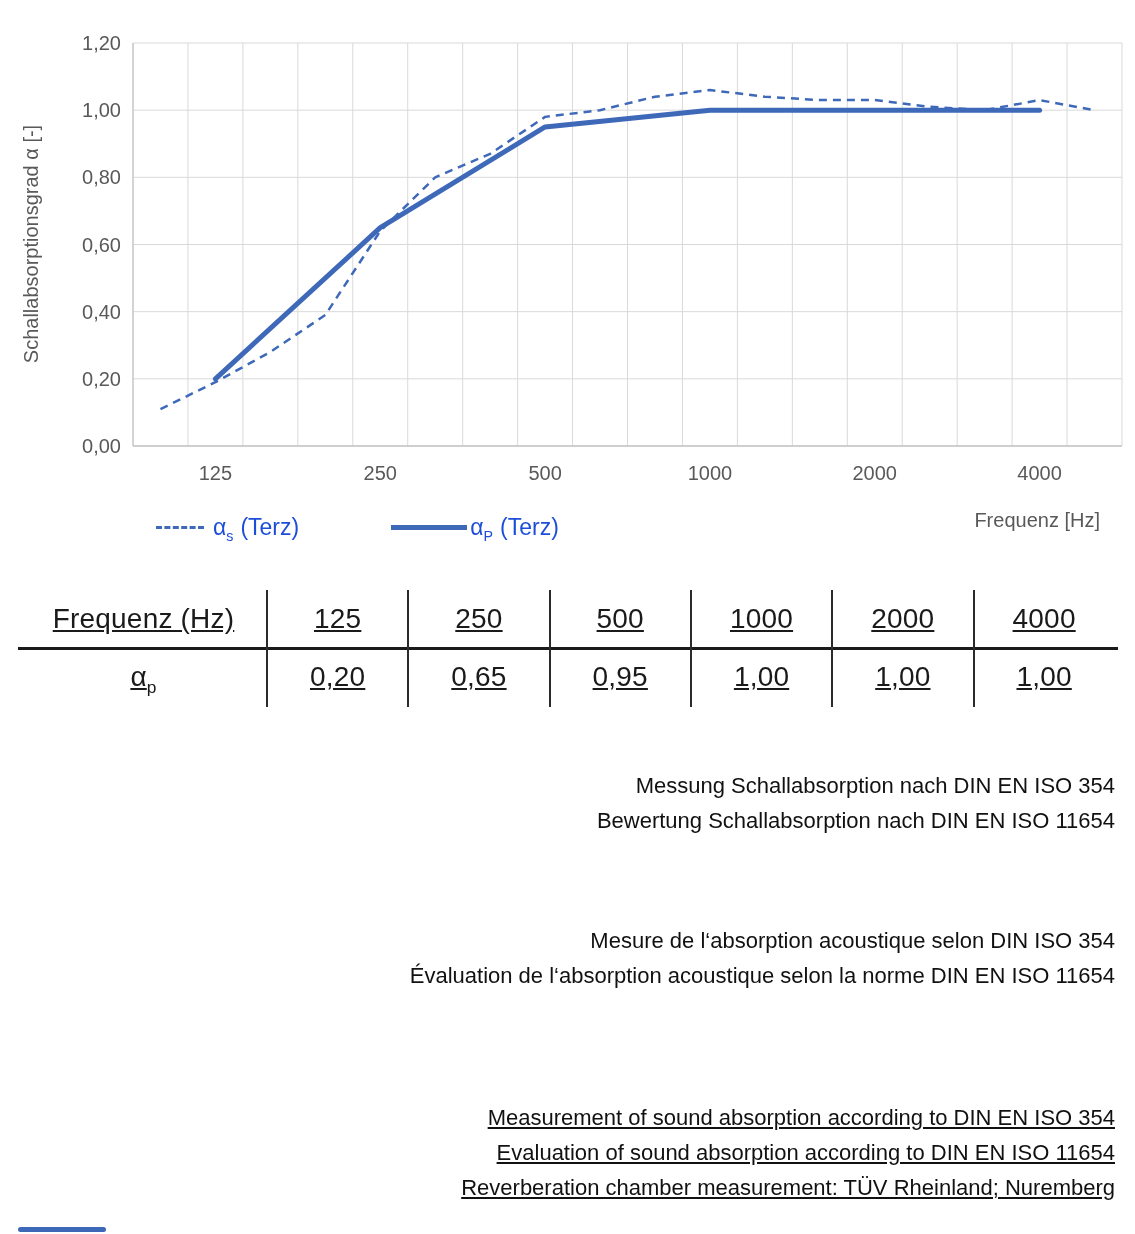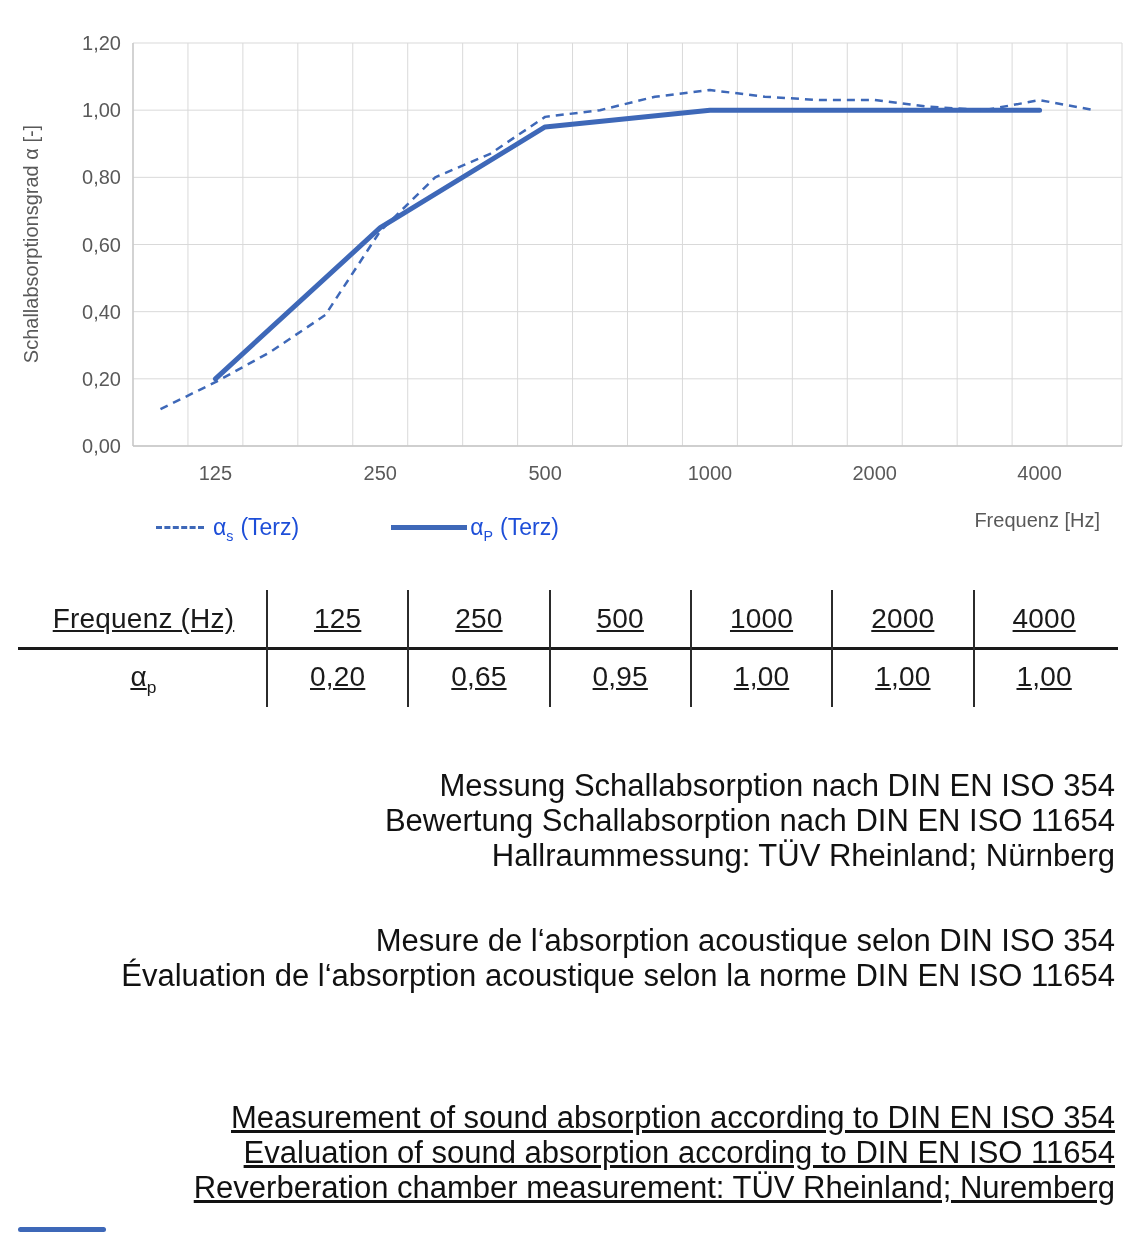--- a/index.html
+++ b/index.html
@@ -20,21 +20,21 @@
   .legend-item + .legend-item{margin-left:92px;}
   sub{font-size:0.62em;line-height:0;}
   .table{position:absolute;top:590px;left:20px;width:1095px;height:117px;}
   .trow{display:grid;grid-template-columns:247px repeat(6,141.3px);height:58px;align-items:center;text-decoration:underline;}
   .tcell{text-align:center;font-size:28px;letter-spacing:0.2px;}
   .tdivider{position:absolute;left:-2px;top:57px;width:1100px;height:3px;background:#1a1a1a;}
   .vline{position:absolute;top:0;width:2px;height:117px;background:#2b2b2b;}
   .vl0{left:246px}.vl1{left:387px}.vl2{left:529px}.vl3{left:670px}.vl4{left:811px}.vl5{left:953px}
   .note{
     position:absolute;right:20px;text-align:right;
-    font-size:31px;line-height:35px;color:#111111;
+    font-size:22px;line-height:35px;color:#111111;
   }
   .note-de{top:768px;}
   .note-fr{top:923px;}
   .note-en{top:1100px;text-decoration:underline;}
   .accent-bar{
     position:absolute;left:18px;top:1227px;width:88px;height:5px;
     border-radius:2.5px;background:#3E68B8;
   }
 </style>
 </head>
@@ -129,21 +129,20 @@
   <div class="vline vl1"></div>
   <div class="vline vl2"></div>
   <div class="vline vl3"></div>
   <div class="vline vl4"></div>
   <div class="vline vl5"></div>
 </div>
 
 <div class="note note-de">
   <div>Messung Schallabsorption nach DIN EN ISO 354</div>
   <div>Bewertung Schallabsorption nach DIN EN ISO 11654</div>
-  <div>Hallraummessung: TÜV Rheinland; Nürnberg</div>
 </div>
 
 <div class="note note-fr">
   <div>Mesure de l‘absorption acoustique selon DIN ISO 354</div>
   <div>Évaluation de l‘absorption acoustique selon la norme DIN EN ISO 11654</div>
 </div>
 
 <div class="note note-en">
   <div>Measurement of sound absorption according to DIN EN ISO 354</div>
   <div>Evaluation of sound absorption according to DIN EN ISO 11654</div>

